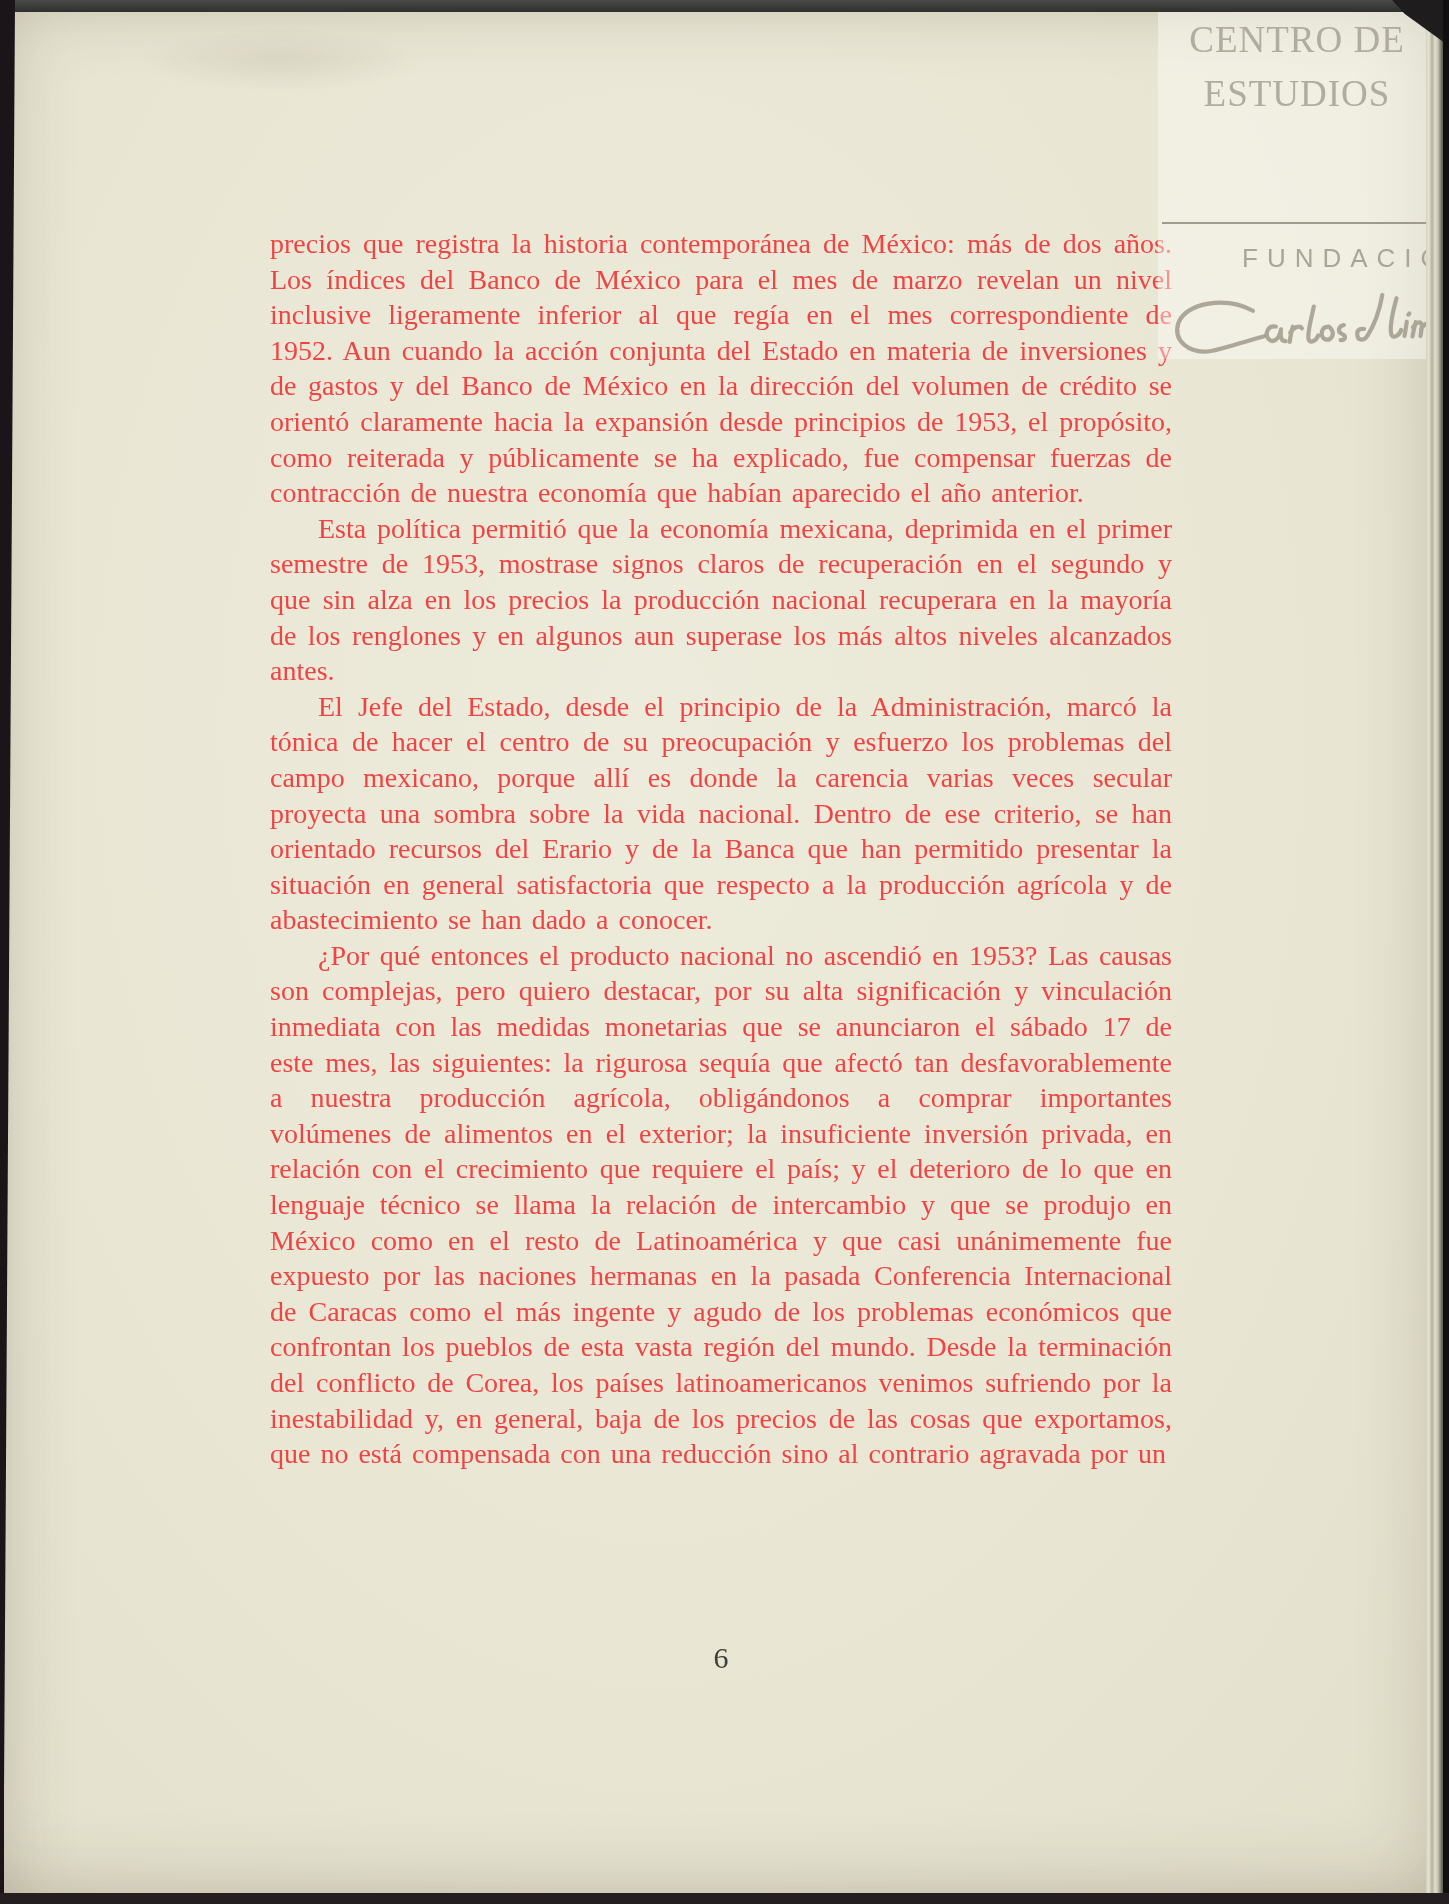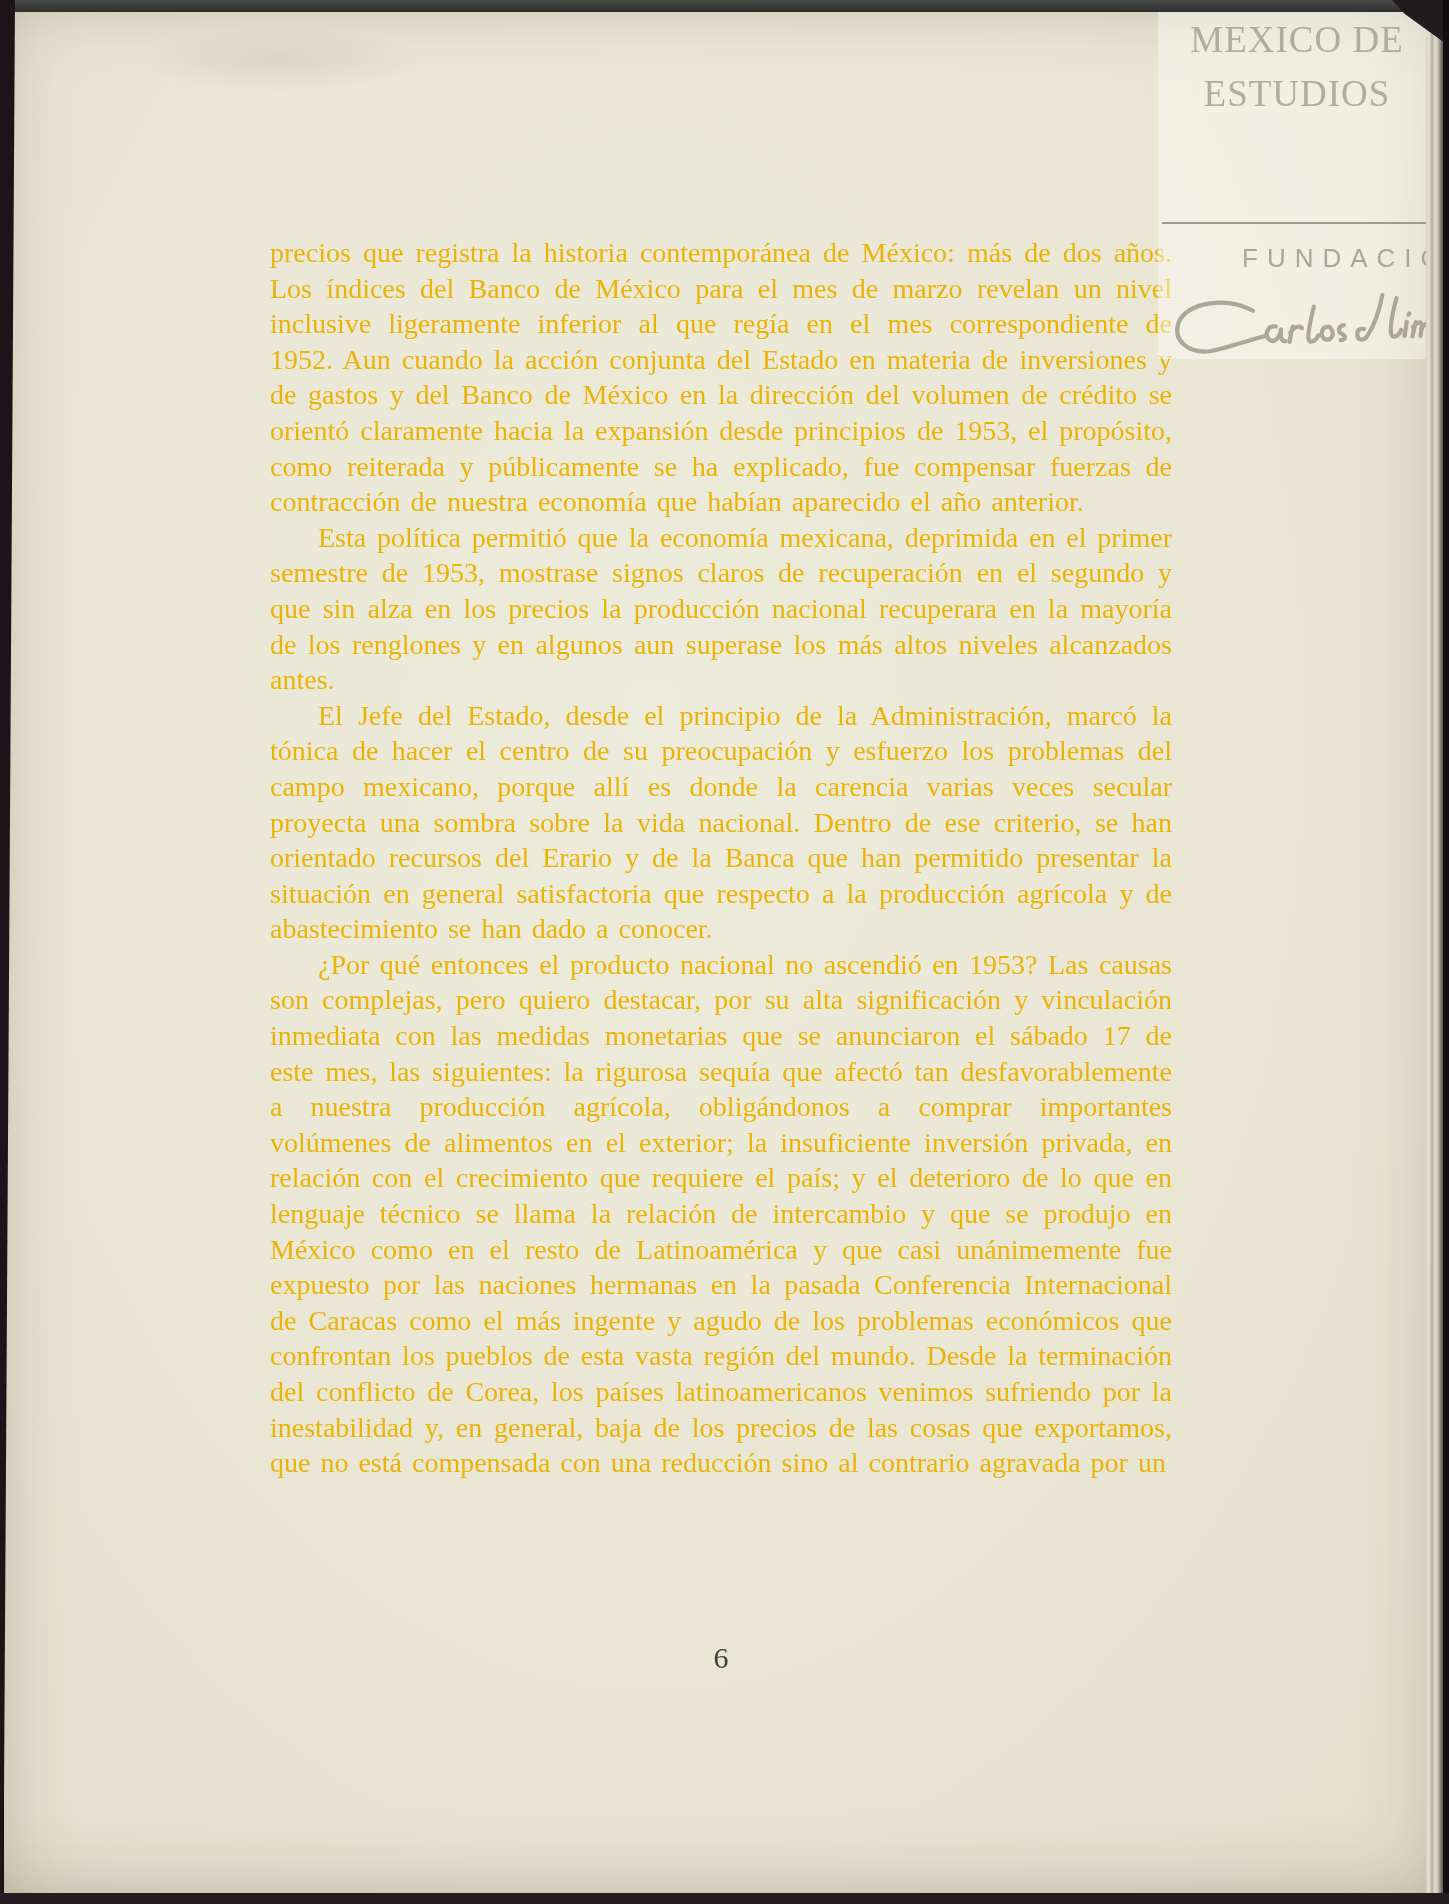--- a/index.html
+++ b/index.html
@@ -25,22 +25,22 @@
   .edge-right{position:absolute;left:1443px;top:0;width:6px;height:1904px;background:#100e0f;}
   .edge-bottom{position:absolute;left:0;top:1893px;width:1449px;height:11px;background:#241e21;}
   
   .smudge{position:absolute;left:140px;top:28px;width:280px;height:64px;
     background:radial-gradient(ellipse at 50% 50%, rgba(140,130,112,.14), rgba(140,130,112,0) 70%);
     filter:blur(2px);}
 
   
   .text-block{
     position:absolute;left:270px;top:226px;width:902px;
-    font-size:28px;line-height:35.6px;color:#eab308;
-    text-align:justify;word-spacing:3px;margin-top:9px;
+    font-size:28px;line-height:35.6px;color:#ef4444;
+    text-align:justify;word-spacing:3px;
   }
   .text-block p{margin:0;text-indent:48px;}
   .text-block p.no-indent{text-indent:0;}
 
   .page-number{
     position:absolute;left:270px;top:1641px;width:902px;
     text-align:center;font-size:30px;color:#3f4037;
   }
 
   
@@ -77,21 +77,21 @@
       <p class="no-indent">precios que registra la historia contemporánea de México: más de dos años. Los índices del Banco de México para el mes de marzo revelan un nivel inclusive ligeramente inferior al que regía en el mes correspondiente de 1952. Aun cuando la acción conjunta del Estado en materia de inversiones y de gastos y del Banco de México en la dirección del volumen de crédito se orientó claramente hacia la expansión desde principios de 1953, el propósito, como reiterada y públicamente se ha explicado, fue compensar fuerzas de contracción de nuestra economía que habían aparecido el año anterior.</p>
       <p>Esta política permitió que la economía mexicana, deprimida en el primer semestre de 1953, mostrase signos claros de recuperación en el segundo y que sin alza en los precios la producción nacional recuperara en la mayoría de los renglones y en algunos aun superase los más altos niveles alcanzados antes.</p>
       <p>El Jefe del Estado, desde el principio de la Administración, marcó la tónica de hacer el centro de su preocupación y esfuerzo los problemas del campo mexicano, porque allí es donde la carencia varias veces secular proyecta una sombra sobre la vida nacional. Dentro de ese criterio, se han orientado recursos del Erario y de la Banca que han permitido presentar la situación en general satisfactoria que respecto a la producción agrícola y de abastecimiento se han dado a conocer.</p>
       <p>¿Por qué entonces el producto nacional no ascendió en 1953? Las causas son complejas, pero quiero destacar, por su alta significación y vinculación inmediata con las medidas monetarias que se anunciaron el sábado 17 de este mes, las siguientes: la rigurosa sequía que afectó tan desfavorablemente a nuestra producción agrícola, obligándonos a comprar importantes volúmenes de alimentos en el exterior; la insuficiente inversión privada, en relación con el crecimiento que requiere el país; y el deterioro de lo que en lenguaje técnico se llama la relación de intercambio y que se produjo en México como en el resto de Latinoamérica y que casi unánimemente fue expuesto por las naciones hermanas en la pasada Conferencia Internacional de Caracas como el más ingente y agudo de los problemas económicos que confrontan los pueblos de esta vasta región del mundo. Desde la terminación del conflicto de Corea, los países latinoamericanos venimos sufriendo por la inestabilidad y, en general, baja de los precios de las cosas que exportamos, que no está compensada con una reducción sino al contrario agravada por un</p>
     </div>
 
   <div class="page-number">6</div>
 
   <div class="wm-box"></div>
   <div class="wm-institution">
-    <span class="wm-line">MEXICO DE</span>
+    <span class="wm-line">CENTRO DE</span>
     <span class="wm-line">ESTUDIOS</span>
   </div>
   <div class="wm-rule"></div>
   <div class="wm-fundacion">FUNDACIÓN</div>
   <div class="wm-signature" role="img" aria-label="Carlos Slim">
     <svg viewBox="0 0 282 74" xmlns="http://www.w3.org/2000/svg">
       <g transform="rotate(-3 140 37)">
 
         <path d="M88,16 C62,0 22,4 13,24 C6,42 22,56 44,54 C60,52 78,46 98,42"></path>
 

